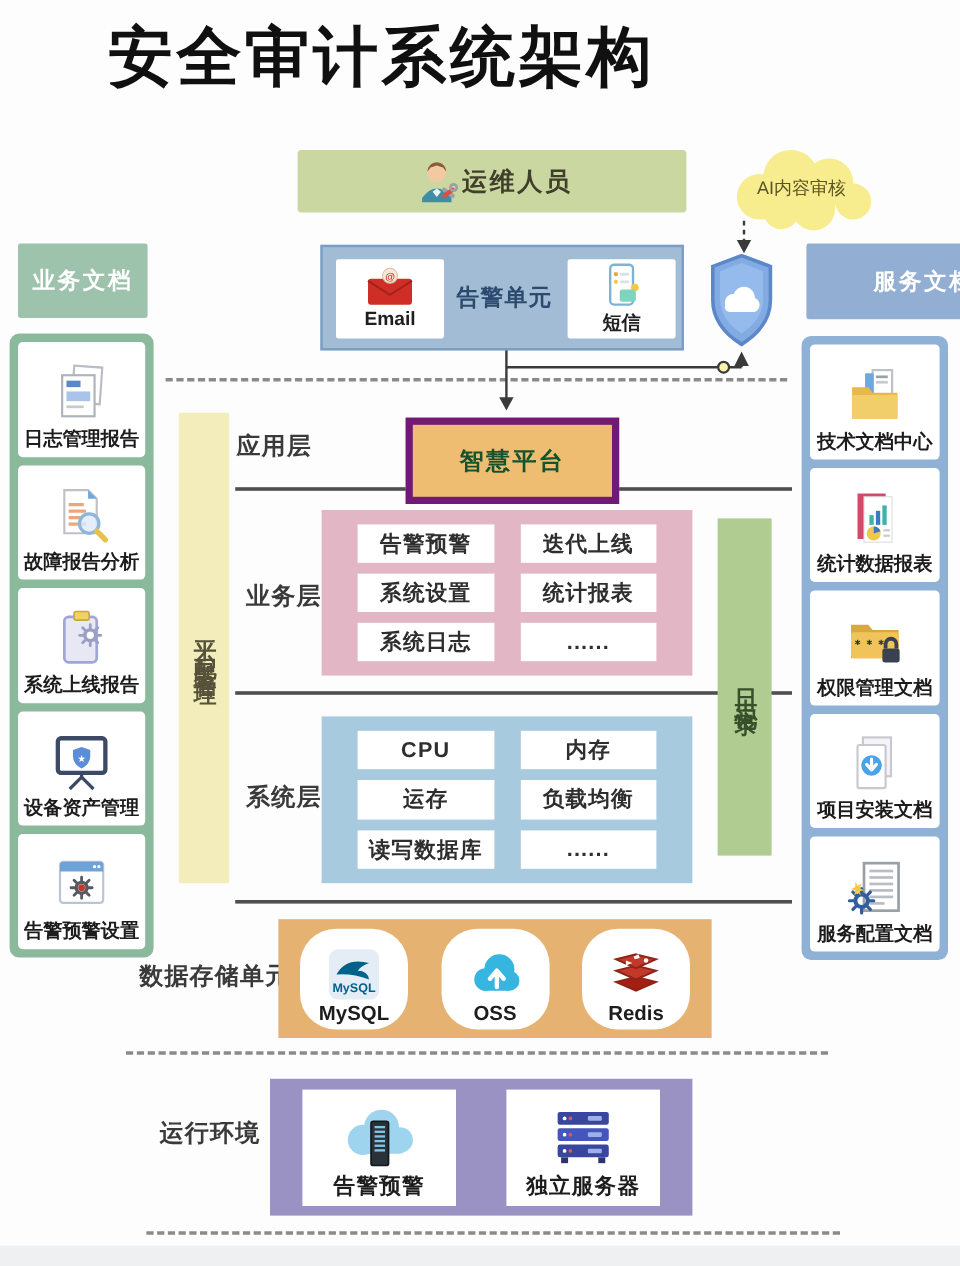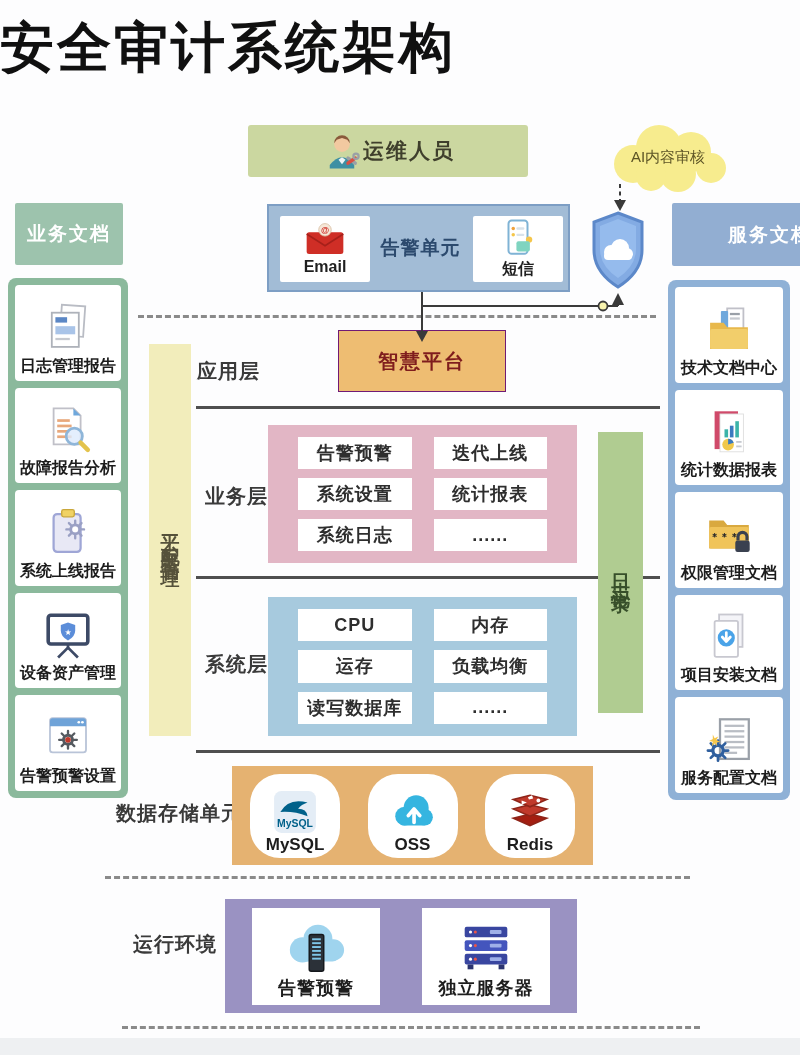--- a/index.html
+++ b/index.html
@@ -1,25 +1,25 @@
 <!DOCTYPE html>
 <html><head>
 <meta charset="utf-8">
 <style>
   html,body{margin:0;padding:0;background:#fbfbfc;}
   .canvas{position:relative;width:800px;height:1055px;background:#fdfdfe;overflow:hidden;
           font-family:"Liberation Sans","DejaVu Sans",sans-serif;color:#222;}
   .abs{position:absolute;}
   .flexc{display:flex;align-items:center;justify-content:center;}
 
-  .title{left:0;top:12px;width:636px;text-align:left;font-size:54px;font-weight:900;
+  .title{left:0;top:12px;width:636px;text-align:center;font-size:54px;font-weight:900;
          color:#101010;letter-spacing:3px;}
 
   
-  .operator-box{left:248px;top:125px;width:280px;height:52px;background:#cbd7a0;border-radius:3px;}
+  .operator-box{left:248px;top:125px;width:324px;height:52px;background:#cbd7a0;border-radius:3px;}
   .operator-label{font-size:21px;font-weight:bold;color:#3f3f2c;letter-spacing:2px;}
   .ai-cloud{left:603px;top:118px;width:130px;height:82px;}
   .ai-cloud-label{position:absolute;left:0;top:30px;width:130px;text-align:center;
                   font-size:15px;font-weight:normal;color:#5c5426;}
 
   .alert-box{left:267px;top:204px;width:303px;height:88px;background:#a2bcd6;border:2px solid #7d9ec4;box-sizing:border-box;}
   .alert-card{position:absolute;top:10px;width:90px;height:66px;background:#fff;border-radius:2px;
               display:flex;flex-direction:column;align-items:center;justify-content:center;gap:2px;}
   .alert-card-label{font-size:16px;font-weight:bold;color:#1f1f1f;}
   .alert-title{position:absolute;left:101px;top:0;width:101px;height:100%;display:flex;align-items:center;justify-content:center;
@@ -55,22 +55,22 @@
   .log-bar{left:598px;top:432px;width:45px;height:281px;background:#b0cc91;z-index:2;}
   .log-bar .vbar-text{font-size:19px;color:#374f2a;}
 
   .layer-label{font-size:20px;font-weight:bold;color:#3a3a3a;letter-spacing:1px;z-index:2;}
   .lbl-app{left:197px;top:358px;}
   .lbl-biz{left:205px;top:483px;}
   .lbl-sys{left:205px;top:651px;}
   .lbl-storage{left:116px;top:800px;}
   .lbl-runtime{left:133px;top:931px;}
 
-  .platform-box{left:338px;top:330px;width:166px;height:60px;background:#eebd72;border:1px solid #701a75;
-                font-size:20px;font-weight:bold;color:#7f1d1d;letter-spacing:2px;z-index:2;}
+  .platform-box{left:338px;top:348px;width:166px;height:60px;background:#eebd72;border:6px solid #701a75;
+                font-size:20px;font-weight:bold;color:#14532d;letter-spacing:2px;z-index:2;}
 
   .chip-box{z-index:2;box-sizing:border-box;}
   .biz-box{left:268px;top:425px;width:309px;height:138px;background:#e2b6c5;}
   .sys-box{left:268px;top:597px;width:309px;height:139px;background:#a7cade;}
   .chip-grid{display:grid;grid-template-columns:1fr 1fr;gap:9px 22px;height:100%;
              padding:12px 30px;box-sizing:border-box;}
   .chip{background:#fff;display:flex;align-items:center;justify-content:center;
         font-size:18px;font-weight:bold;color:#2e2e2e;letter-spacing:1px;}
 
   

